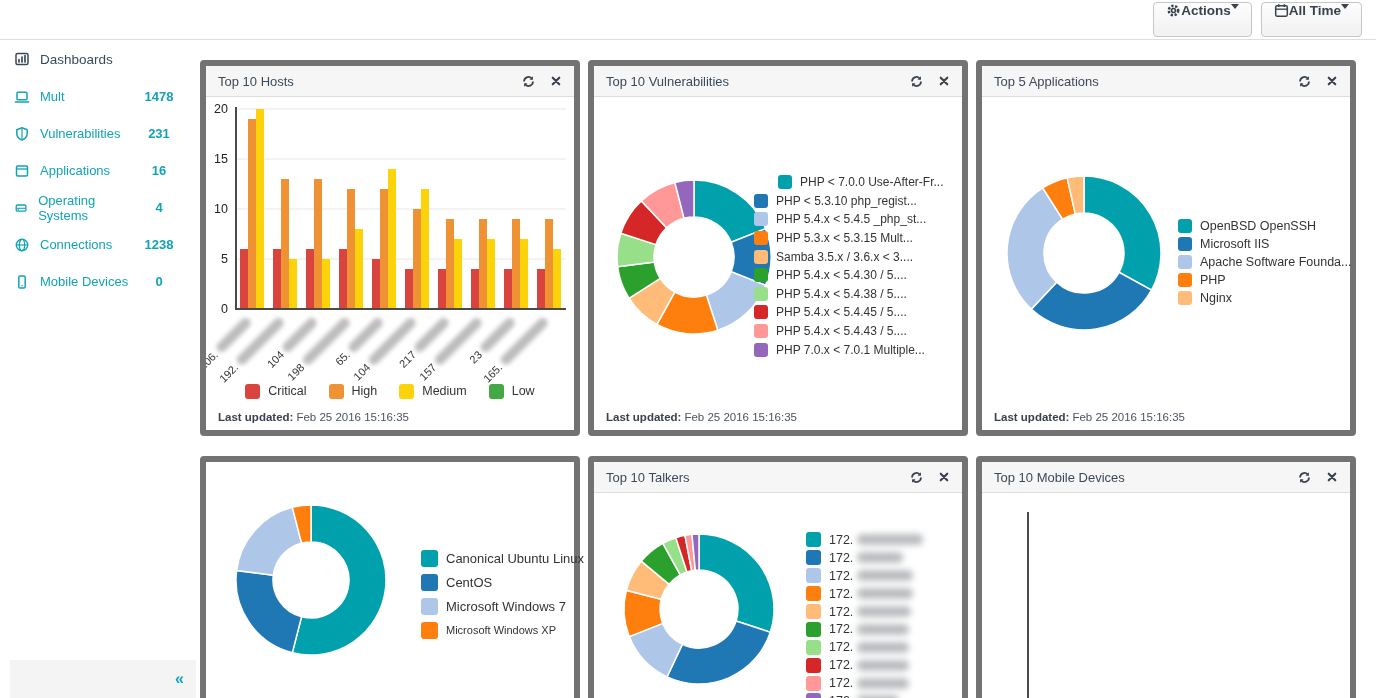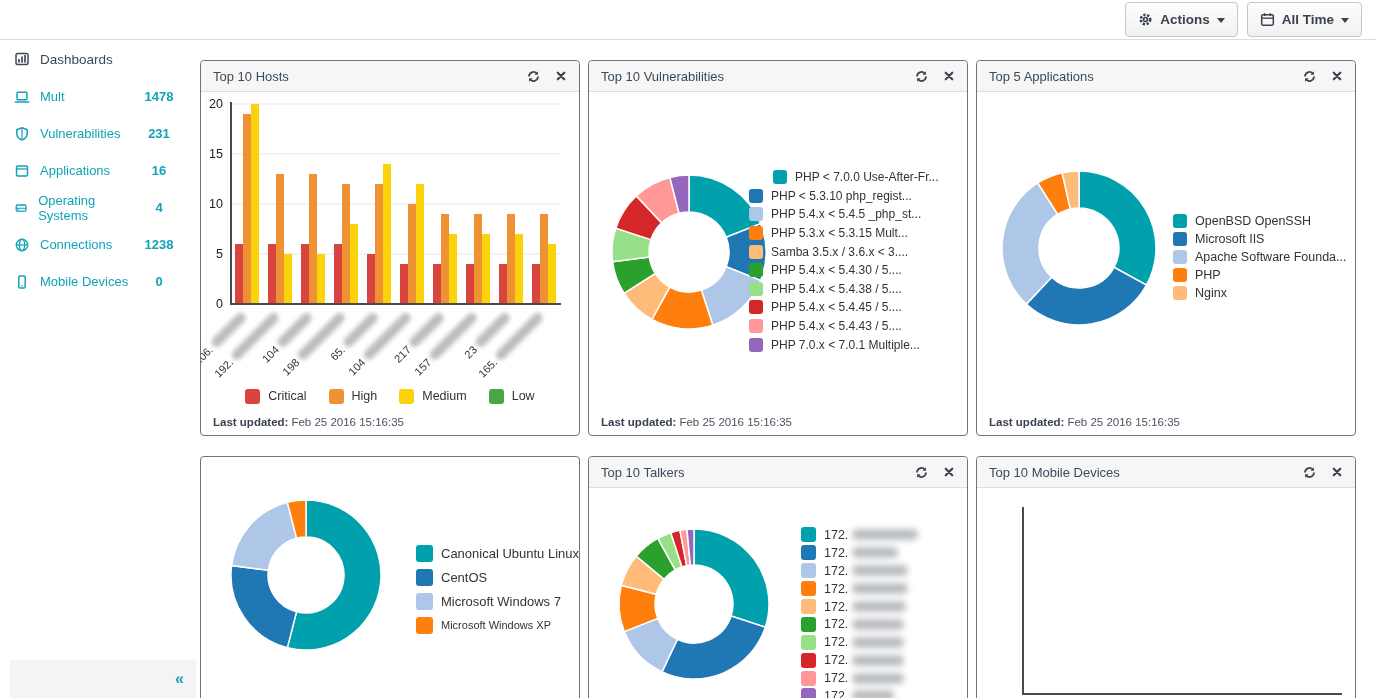--- a/index.html
+++ b/index.html
@@ -1,39 +1,39 @@
 <!DOCTYPE html>
 <html><head>
 <meta charset="utf-8">
 <style>
   html,body{margin:0;padding:0;width:1376px;height:698px;overflow:hidden;background:#fff;
     font-family:"Liberation Sans",sans-serif;position:relative;}
   
   .topbar{position:absolute;top:0;left:0;width:1376px;height:40px;background:#fff;
     border-bottom:1px solid #ddd;box-sizing:border-box;display:flex;align-items:center;
     justify-content:flex-end;padding-right:14px;gap:9px;z-index:5;}
-  .btn{display:inline-flex;align-items:center;gap:7px;height:35px;padding:0 12px;
+  .btn{display:inline-flex;height:35px;padding:0 12px;
     background:linear-gradient(#fdfdfd,#f1f1f1);border:1px solid #c6c6c6;border-radius:4px;
     color:#39424e;font-size:13.5px;font-weight:600;cursor:pointer;font-family:inherit;}
   .caret{width:0;height:0;border-left:4px solid transparent;border-right:4px solid transparent;
     border-top:5px solid #39424e;margin-top:1px;}
   
   .sidebar{position:absolute;top:40px;left:0;width:196px;bottom:0;background:#fff;}
   .sidebar-header{display:flex;align-items:center;height:38px;padding:0 14px;color:#3b4a5a;
     font-size:13.5px;font-weight:500;}
   .sidebar-header .lbl{margin-left:10px;}
   .side-row{display:flex;align-items:center;height:37px;padding:0 14px;color:#12a3b6;
     font-size:13px;font-weight:500;cursor:pointer;}
   .side-row .lbl{margin-left:10px;}
   .side-row .cnt{margin-left:auto;font-weight:700;min-width:46px;text-align:center;}
   .collapse-bar{position:absolute;bottom:0;left:10px;width:186px;height:38px;background:#f4f4f4;
     display:flex;align-items:center;justify-content:flex-end;padding-right:12px;box-sizing:border-box;
     color:#12a3b6;font-size:16px;font-weight:700;cursor:pointer;}
   
-  .panel{position:absolute;width:380px;background:#fff;border:1px solid #737373;border-radius:4px;
+  .panel{position:absolute;width:380px;background:#fff;border:6px solid #737373;border-radius:4px;
     box-sizing:border-box;}
   .panel-header{height:31px;display:flex;align-items:center;padding:0 12px;background:#f6f6f6;
     border-bottom:1px solid #ddd;border-radius:4px 4px 0 0;box-sizing:border-box;}
   .panel-title{font-size:13px;color:#3b4a5a;font-weight:500;}
   .panel-actions{margin-left:auto;display:flex;gap:15px;align-items:center;}
   .icon-btn{display:inline-flex;cursor:pointer;}
   .panel-body{position:relative;height:calc(100% - 31px);}
   .panel-body svg{display:block;}
   .last-updated{position:absolute;left:12px;bottom:7px;font-size:11.5px;color:#4a5462;}
   .last-updated b{font-weight:700;color:#39424e;margin-right:3px;}

